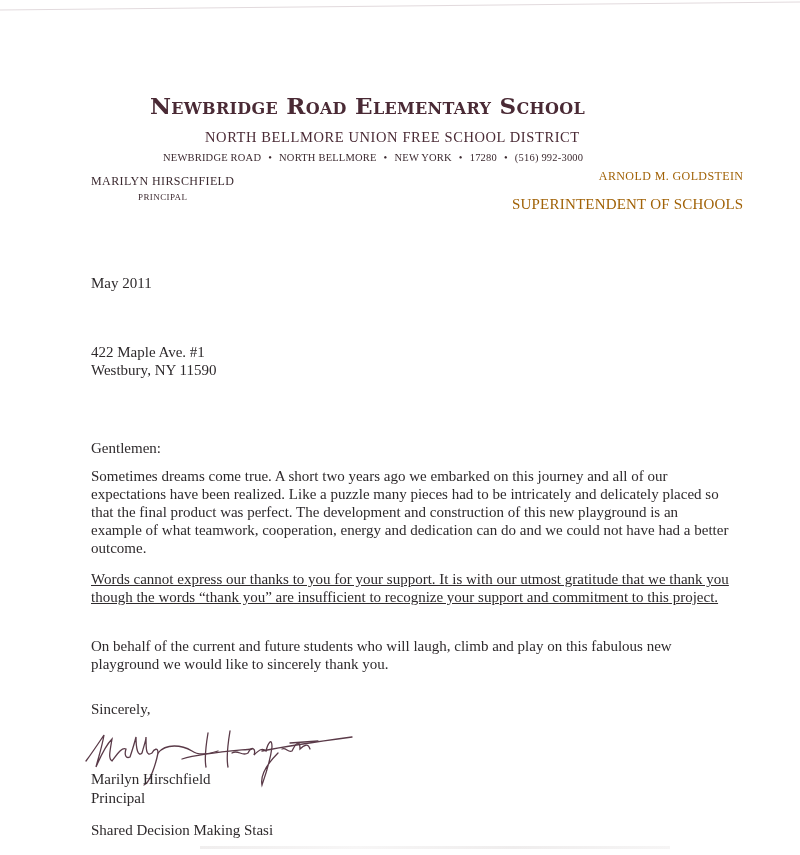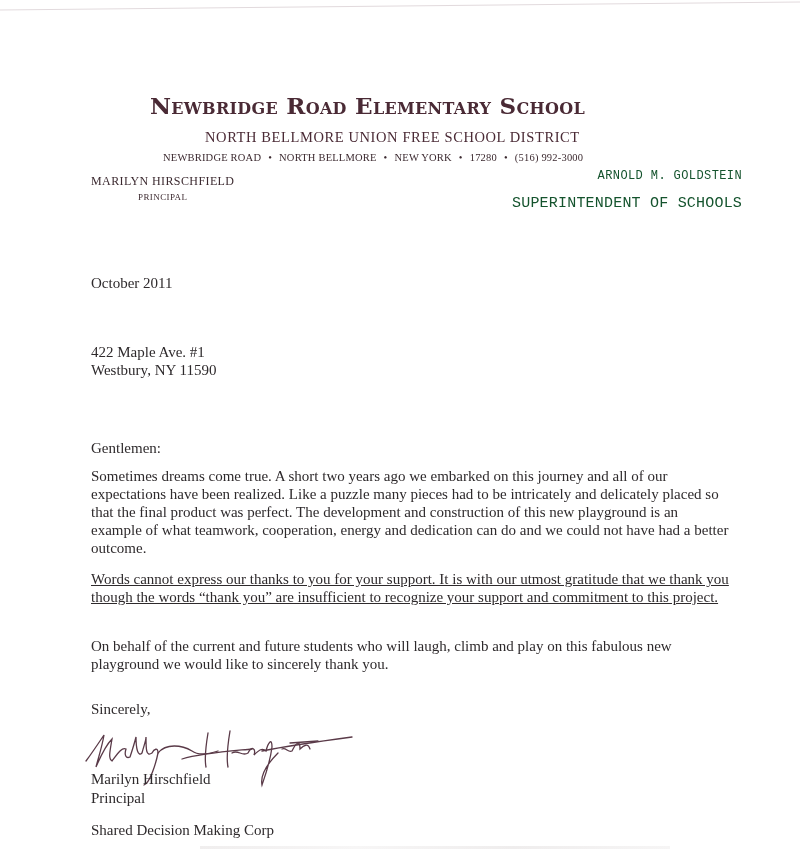--- a/index.html
+++ b/index.html
@@ -29,22 +29,21 @@
     }
     .address-line .bullet { margin: 0 7px; }
     .principal-head {
       position: absolute; left: 91px; top: 174px; text-align: center;
       color: #3c2a30;
     }
     .principal-head .name { font-size: 12px; letter-spacing: 0.4px; white-space: nowrap; }
     .principal-head .title { font-size: 9px; letter-spacing: 0.4px; margin-top: 3px; }
     .superintendent-head {
       position: absolute; left: 512px; top: 169px; text-align: right;
-      color: #14532d;
-      font-family: Liberation Mono, monospace;
+      color: #a16207;
     }
     .superintendent-head .name { font-size: 12px; letter-spacing: 0.4px; white-space: nowrap; }
     .superintendent-head .title { font-size: 15px; letter-spacing: 0.2px; margin-top: 12px; white-space: nowrap; }
 
     .body-text {
       position: absolute; left: 91px; font-family: "Liberation Serif", serif;
       font-size: 15px; color: #2e2a2c; line-height: 18px;
     }
     .date { top: 274px; }
     .recipient { top: 343px; }
@@ -82,21 +81,21 @@
   <div class="principal-head">
     <div class="name">MARILYN HIRSCHFIELD</div>
     <div class="title">PRINCIPAL</div>
   </div>
   <div class="superintendent-head">
     <div class="name">ARNOLD M. GOLDSTEIN</div>
     <div class="title">SUPERINTENDENT OF SCHOOLS</div>
   </div>
 </div>
 
-<div class="body-text date">October 2011</div>
+<div class="body-text date">May 2011</div>
 
 <div class="body-text recipient">
   <div>422 Maple Ave. #1</div>
   <div>Westbury, NY 11590</div>
 </div>
 
 <div class="body-text salutation">Gentlemen:</div>
 
 <div class="body-text para para1">Sometimes dreams come true. A short two years ago we embarked on this journey and all of our expectations have been realized. Like a puzzle many pieces had to be intricately and delicately placed so that the final product was perfect. The development and construction of this new playground is an example of what teamwork, cooperation, energy and dedication can do and we could not have had a better outcome.</div>
 <div class="body-text para para2">Words cannot express our thanks to you for your support. It is with our utmost gratitude that we thank you though the words “thank you” are insufficient to recognize your support and commitment to this project.</div>
@@ -113,15 +112,15 @@
     <path d="M148 8 C 146 20, 144 34, 146 44"></path>
     <path d="M150 30 C 156 26, 160 34, 166 30 C 170 22, 174 26, 172 32 C 176 28, 180 24, 184 28 C 186 20, 190 14, 190 24 C 188 40, 182 56, 180 62 C 178 52, 186 40, 196 30"></path>
     <path d="M200 26 C 204 24, 206 30, 210 28 C 214 20, 218 16, 218 26 C 222 22, 226 20, 228 26"></path>
     <path d="M208 20 L 236 18"></path>
     <path d="M180 28 C 210 22, 240 18, 270 14"></path>
   </g>
 </svg>
 
 <div class="body-text signer-name">Marilyn Hirschfield</div>
 <div class="body-text signer-title">Principal</div>
-<div class="body-text team">Shared Decision Making Corp</div>
+<div class="body-text team">Shared Decision Making Stasi</div>
 
 <div class="faint-footer"></div>
 
 </body></html>

